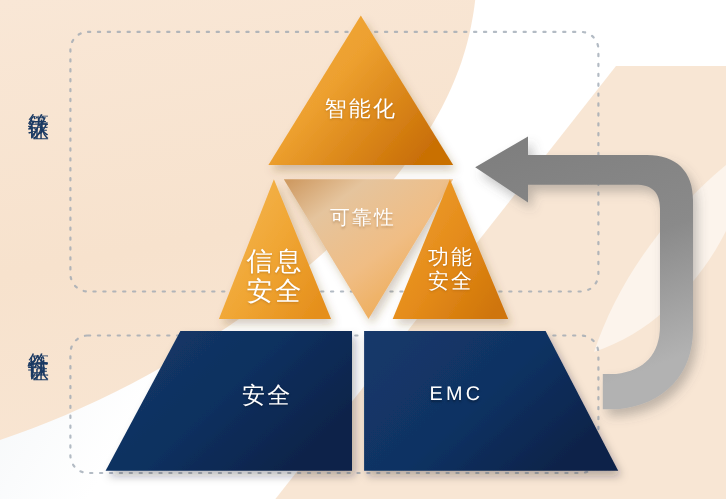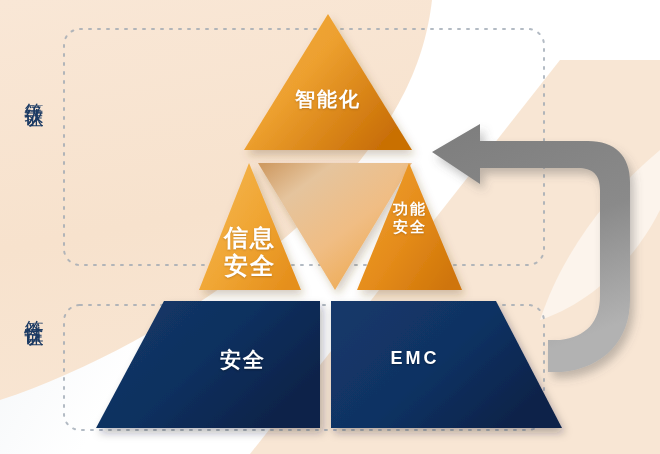--- a/index.html
+++ b/index.html
@@ -40,43 +40,43 @@
     left: 24px;
     top: 88px;
   }
   #label-compliance {
     left: 24px;
     top: 305px;
   }
   .shape-text {
     position: absolute;
     color: #ffffff;
-    font-weight: bold;
+    font-weight: normal;
     text-align: center;
     line-height: 1.18;
     letter-spacing: 2px;
     white-space: pre-line;
     user-select: none;
     text-shadow: 0 1px 2px rgba(90,50,10,0.28);
   }
   #text-intelligent {
     left: 268px; top: 88px; width: 120px;
     font-size: 20px;
   }
   #text-infosec {
     left: 198px; top: 224px; width: 104px;
     font-size: 24px;
   }
   #text-reliability {
     left: 282px; top: 188px; width: 96px;
     font-size: 18px;
   }
   #text-funcsafe {
-    left: 358px; top: 200px; width: 104px;
-    font-size: 15px;
+    left: 358px; top: 224px; width: 104px;
+    font-size: 19px;
   }
   #text-safety {
     left: 168px; top: 348px; width: 150px;
     font-size: 21px;
     text-shadow: 0 1px 2px rgba(0,0,0,0.35);
   }
   #text-emc {
     left: 340px; top: 348px; width: 150px;
     font-size: 18px;
     letter-spacing: 3px;
@@ -198,20 +198,21 @@
 
   <div class="side-label" id="label-level">等级认证</div>
 
   <div class="side-label" id="label-compliance">符合性认证</div>
 
   <div class="shape-text" id="text-intelligent">智能化</div>
 
   <div class="shape-text" id="text-infosec">信息
 安全</div>
 
+  <div class="shape-text" id="text-reliability">可靠性</div>
 
   <div class="shape-text" id="text-funcsafe">功能
 安全</div>
 
   <div class="shape-text" id="text-safety">安全</div>
 
   <div class="shape-text" id="text-emc">EMC</div>
 
 </div>
 

